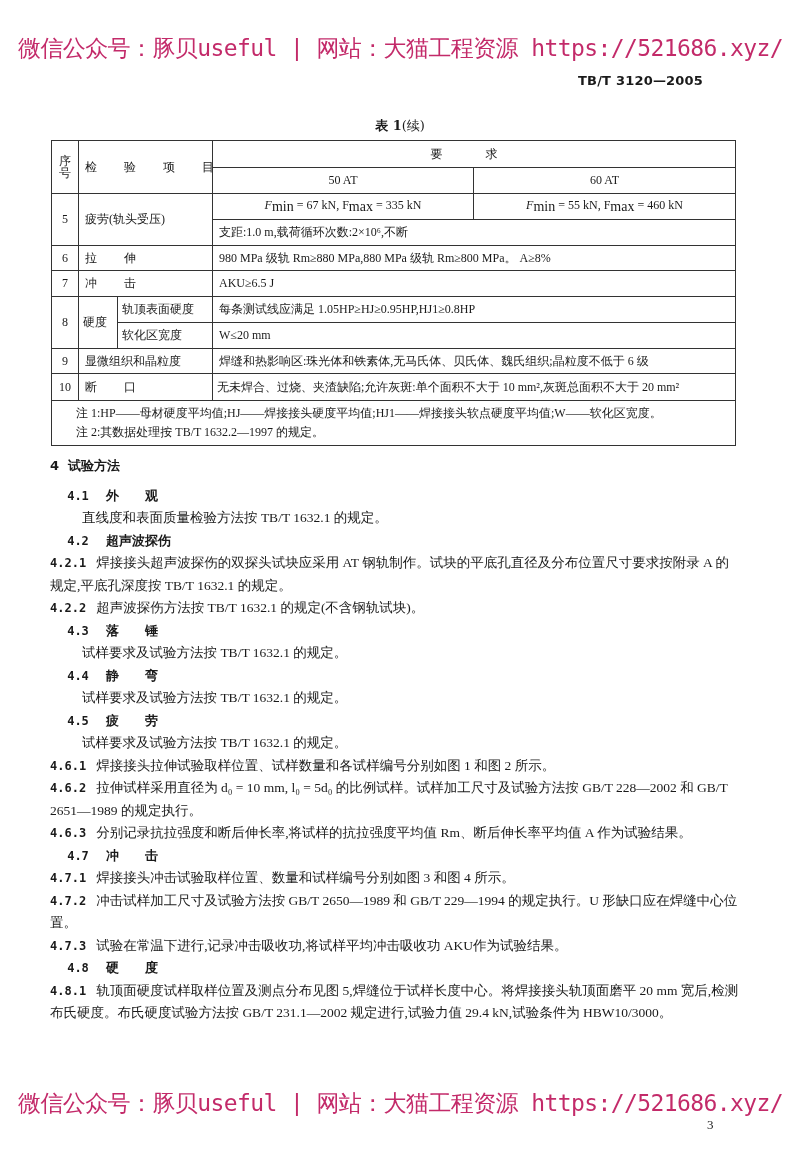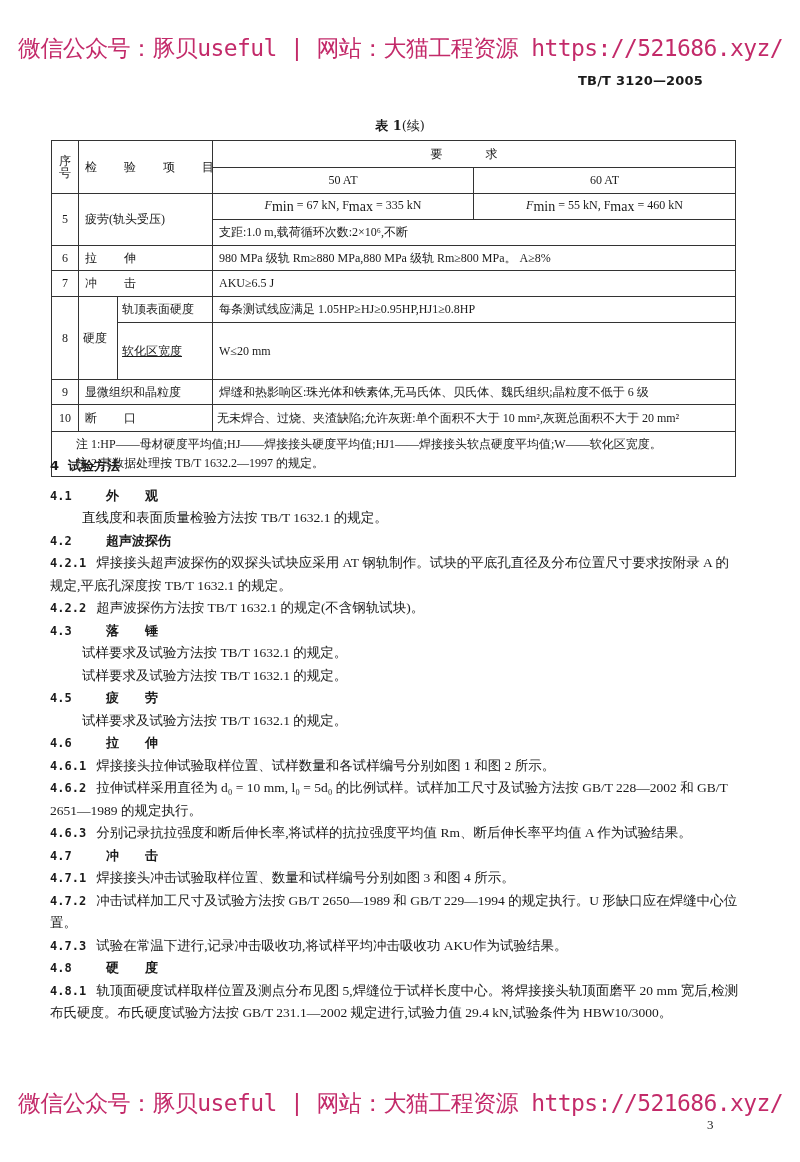--- a/index.html
+++ b/index.html
@@ -44,21 +44,21 @@
   i { font-style: italic; }
 
   .content {
     position: absolute; left: 50px; top: 455px; width: 690px;
     font-size: 13.5px; line-height: 22.5px;
     font-family: "Liberation Serif", "DejaVu Serif", serif;
   }
   .h1 { font-family: "DejaVu Sans", sans-serif; font-weight: bold; font-size: 13px; margin-bottom: 7px; }
   .h2 { font-family: "DejaVu Sans", sans-serif; font-weight: bold; font-size: 13px; }
   .h2 .num, .p .num { display: inline-block; font-family: "DejaVu Sans Mono", monospace; font-weight: bold; font-size: 12px; }
-  .h2 .num { width: 56px; }
+  .h2 .num { width: 56px; text-align: center; }
   .h2 .t { letter-spacing: 26px; }
   .h2 .t.plain { letter-spacing: 0; }
   .indent { padding-left: 32px; }
   .p .num { margin-right: 10px; }
   .page-num { position: absolute; left: 707px; top: 1117px; font-size: 13px; font-family: "Liberation Serif", serif; }
 </style>
 </head>
 <body>
 
 <div class="wm wm-top">微信公众号：豚贝useful | 网站：大猫工程资源 https://521686.xyz/</div>
@@ -108,21 +108,21 @@
     <td colspan="2">AKU≥6.5 J</td>
   </tr>
 
   <tr style="height:26px">
     <td class="no" rowspan="2">8</td>
     <td rowspan="2" style="padding:0 4px;">硬度</td>
     <td style="padding:0 4px;">轨顶表面硬度</td>
     <td colspan="2">每条测试线应满足 1.05HP≥HJ≥0.95HP,HJ1≥0.8HP</td>
   </tr>
   <tr style="height:26px">
-    <td style="padding:16px 4px;text-decoration:underline;">软化区宽度</td>
+    <td style="padding:0 4px;">软化区宽度</td>
     <td colspan="2">W≤20 mm</td>
   </tr>
 
   <tr style="height:25px">
     <td class="no">9</td>
     <td colspan="2">显微组织和晶粒度</td>
     <td colspan="2">焊缝和热影响区:珠光体和铁素体,无马氏体、贝氏体、魏氏组织;晶粒度不低于 6 级</td>
   </tr>
 
   <tr style="height:27px">
@@ -146,26 +146,26 @@
   <div class="h2"><span class="num">4.1</span><span class="t">外观</span></div>
   <div class="indent">直线度和表面质量检验方法按 TB/T 1632.1 的规定。</div>
 
   <div class="h2"><span class="num">4.2</span><span class="t plain">超声波探伤</span></div>
   <div class="p"><span class="num">4.2.1</span><span>焊接接头超声波探伤的双探头试块应采用 AT 钢轨制作。试块的平底孔直径及分布位置尺寸要求按附录 A 的规定,平底孔深度按 TB/T 1632.1 的规定。</span></div>
   <div class="p"><span class="num">4.2.2</span><span>超声波探伤方法按 TB/T 1632.1 的规定(不含钢轨试块)。</span></div>
 
   <div class="h2"><span class="num">4.3</span><span class="t">落锤</span></div>
   <div class="indent">试样要求及试验方法按 TB/T 1632.1 的规定。</div>
 
+  <div class="h2"><span class="num">4.4</span><span class="t">静弯</span></div>
   <div class="indent">试样要求及试验方法按 TB/T 1632.1 的规定。</div>
 
   <div class="h2"><span class="num">4.5</span><span class="t">疲劳</span></div>
   <div class="indent">试样要求及试验方法按 TB/T 1632.1 的规定。</div>
 
-  <div class="h2"><span class="num">4.6</span><span class="t">拉伸</span></div>
   <div class="p"><span class="num">4.6.1</span><span>焊接接头拉伸试验取样位置、试样数量和各试样编号分别如图 1 和图 2 所示。</span></div>
   <div class="p"><span class="num">4.6.2</span><span>拉伸试样采用直径为 d₀ = 10 mm, l₀ = 5d₀ 的比例试样。试样加工尺寸及试验方法按 GB/T 228—2002 和 GB/T 2651—1989 的规定执行。</span></div>
   <div class="p"><span class="num">4.6.3</span><span>分别记录抗拉强度和断后伸长率,将试样的抗拉强度平均值 Rm、断后伸长率平均值 A 作为试验结果。</span></div>
 
   <div class="h2"><span class="num">4.7</span><span class="t">冲击</span></div>
   <div class="p"><span class="num">4.7.1</span><span>焊接接头冲击试验取样位置、数量和试样编号分别如图 3 和图 4 所示。</span></div>
   <div class="p"><span class="num">4.7.2</span><span>冲击试样加工尺寸及试验方法按 GB/T 2650—1989 和 GB/T 229—1994 的规定执行。U 形缺口应在焊缝中心位置。</span></div>
   <div class="p"><span class="num">4.7.3</span><span>试验在常温下进行,记录冲击吸收功,将试样平均冲击吸收功 AKU作为试验结果。</span></div>
 
   <div class="h2"><span class="num">4.8</span><span class="t">硬度</span></div>

